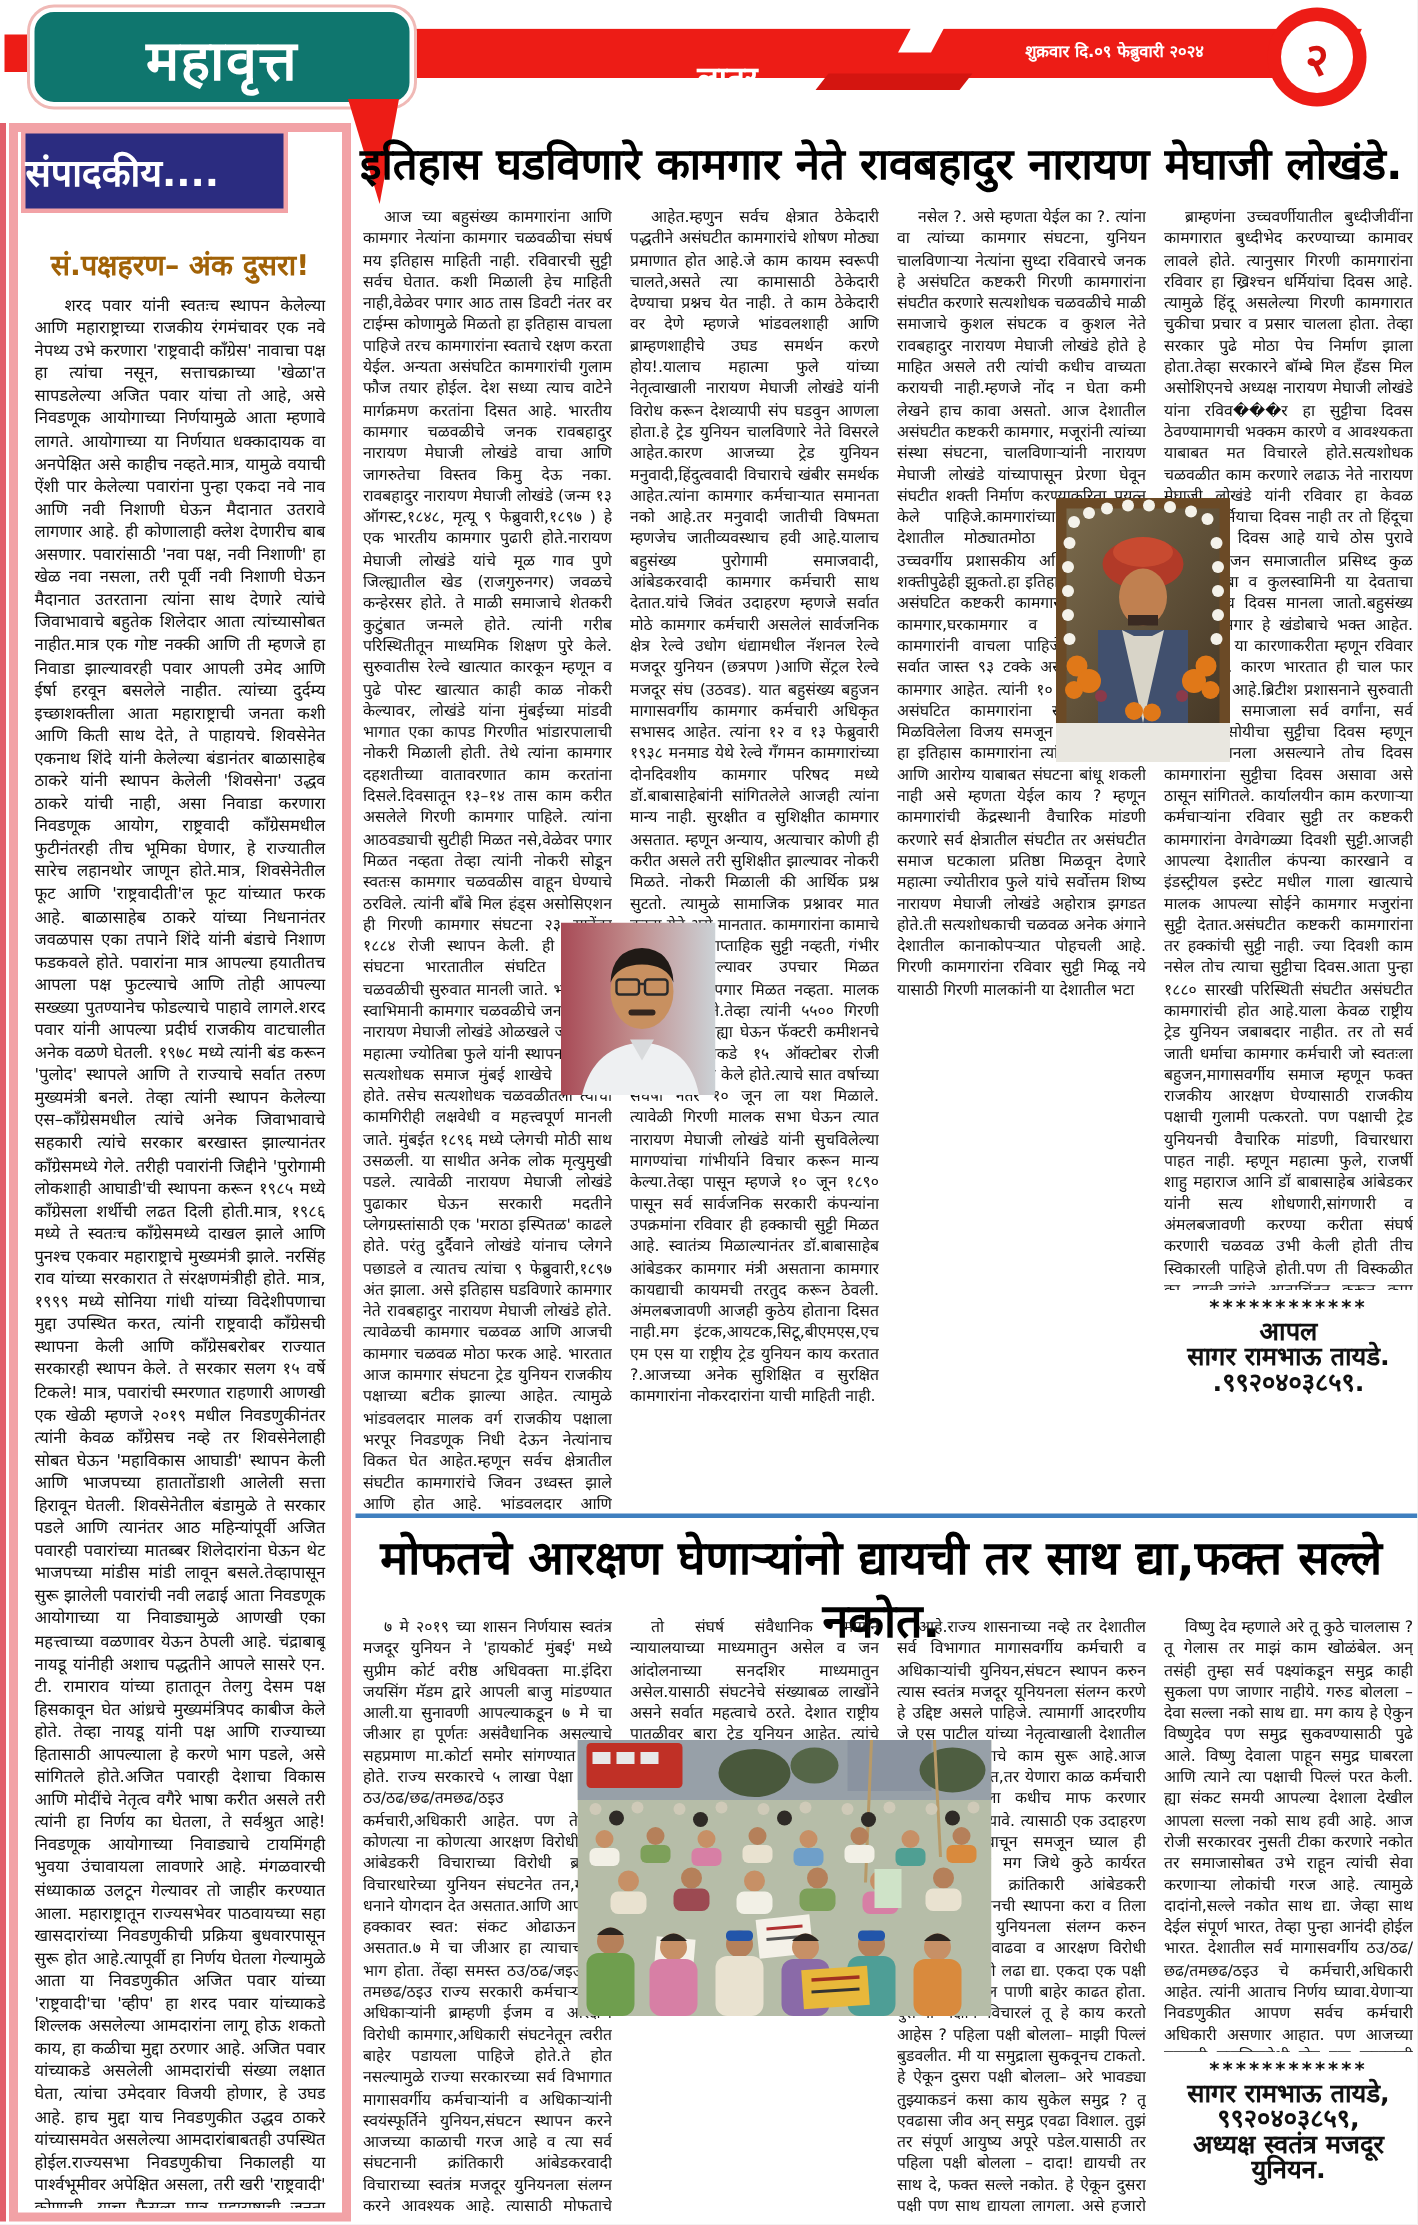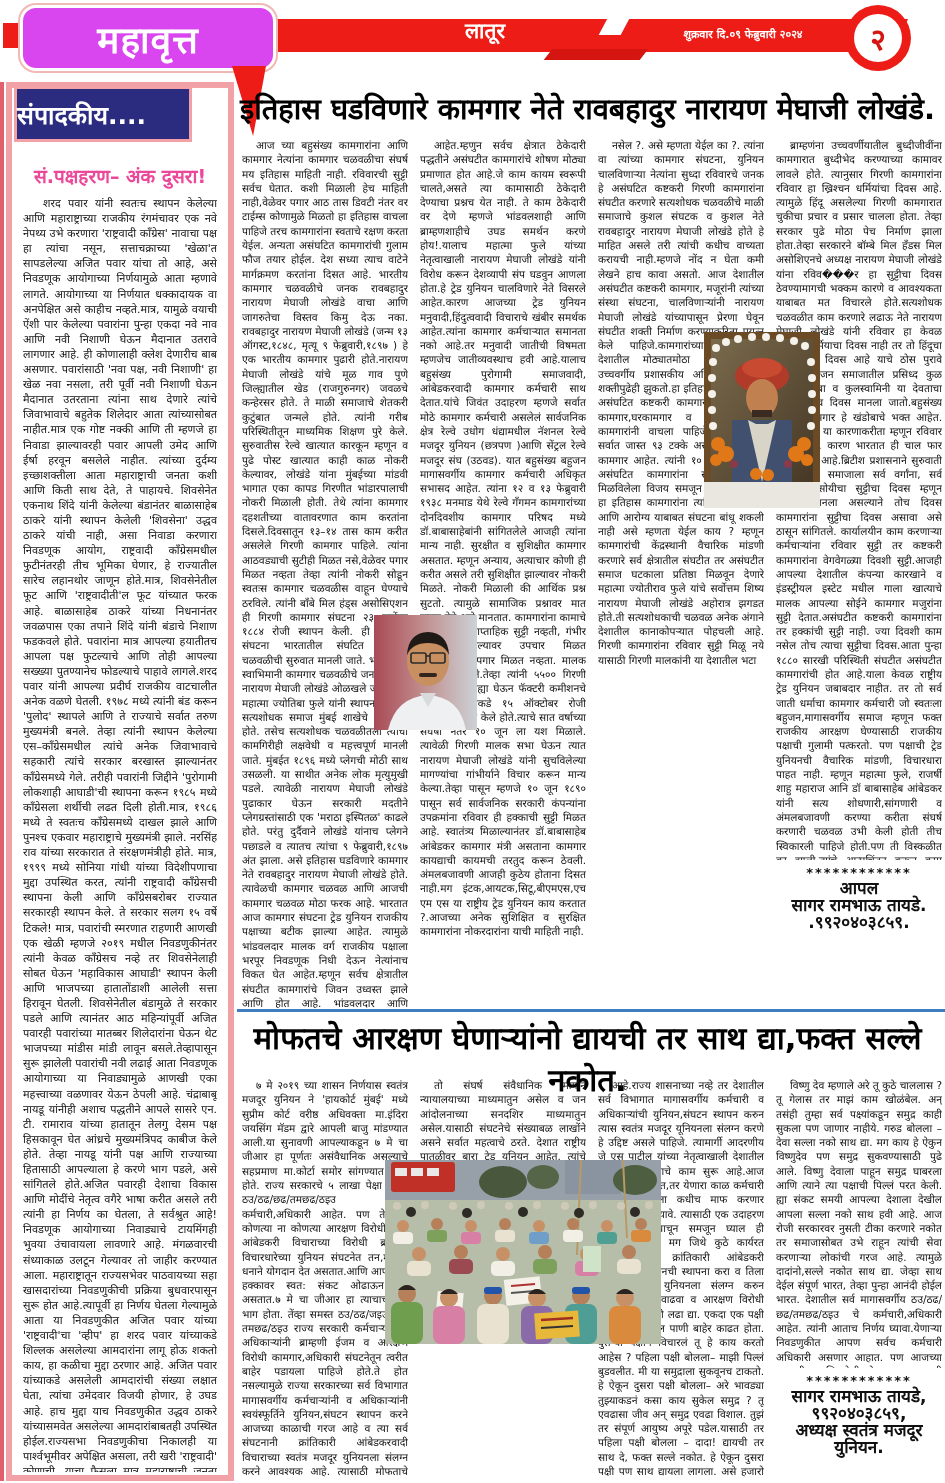--- a/index.html
+++ b/index.html
@@ -13,30 +13,30 @@
   .mast-strip {
     position:absolute; left:96px; top:19px; width:812px; height:33px;
     background:#ed1c16;
     clip-path:polygon(18px 0, 100% 0, calc(100% - 14px) 100%, 0 100%);
   }
   .mast-strip-stub { position:absolute; left:3px; top:23px; width:26px; height:25px; background:#ed1c16; }
   .mast-notch { position:absolute; left:604px; top:15px; width:22px; height:20px; background:#ffffff; transform:skewX(-28deg); }
   .mast-fold  { position:absolute; left:548px; top:49px; width:96px; height:11px; background:#d41510; transform:skewX(-38deg); }
   .mast-logo {
     position:absolute; left:20px; top:5px; width:250px; height:60px;
-    background:#d946ef; border:3px solid #ffffff; border-radius:16px;
+    background:#0f766e; border:3px solid #ffffff; border-radius:16px;
     box-shadow:0 0 0 2px #f0b9b6; display:flex; align-items:center; justify-content:center;
     color:#ffffff; font-size:37px; font-weight:bold; letter-spacing:1px;
   }
   .mast-tail {
     position:absolute; left:232px; top:66px; width:34px; height:70px;
     background:#ed1c16; clip-path:polygon(0 0, 100% 0, 62% 100%);
   }
   .mast-city {
-    position:absolute; left:415px; top:16px; width:140px; text-align:center;
+    position:absolute; left:415px; top:37px; width:140px; text-align:center;
     color:#ffffff; font-size:21px; font-weight:bold;
   }
   .mast-date {
     position:absolute; left:608px; top:26px; width:270px; text-align:center;
     color:#ffffff; font-size:11px; font-weight:bold;
   }
   .mast-badge {
     position:absolute; left:845px; top:5px; width:66px; height:66px;
     background:#ed1c16; border-radius:50%;
   }
@@ -54,21 +54,21 @@
     border:6px solid #f2a2a6; background:#ffffff;
   }
   .edit-label-box {
     position:absolute; left:14px; top:86px; width:178px; height:56px;
     background:#2b2c80; border:3px solid #f2a2a6;
     display:flex; align-items:center;
     color:#ffffff; font-size:25px; font-weight:bold; box-sizing:border-box;
   }
   .edit-title {
     position:absolute; left:22px; top:163px; width:196px; text-align:center;
-    font-size:19px; font-weight:bold; color:#ec4899;
+    font-size:19px; font-weight:bold; color:#a16207;
   }
   .edit-body {
     position:absolute; left:23px; top:196px; width:194px; height:1276px; overflow:hidden;
     font-size:11px; line-height:15.1px; text-align:justify;
   }
   .edit-body p { margin:0; text-indent:20px; }
 
   
   .main-headline {
     position:absolute; left:240px; top:88px; width:695px; height:44px;

